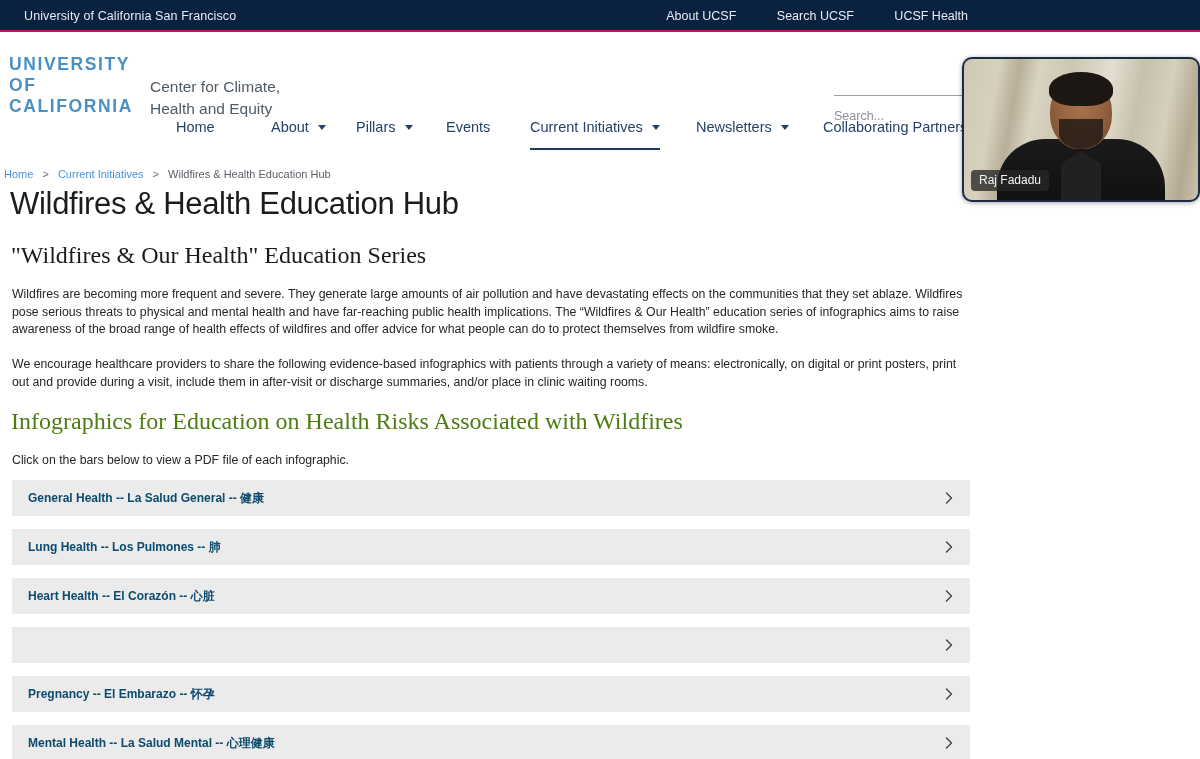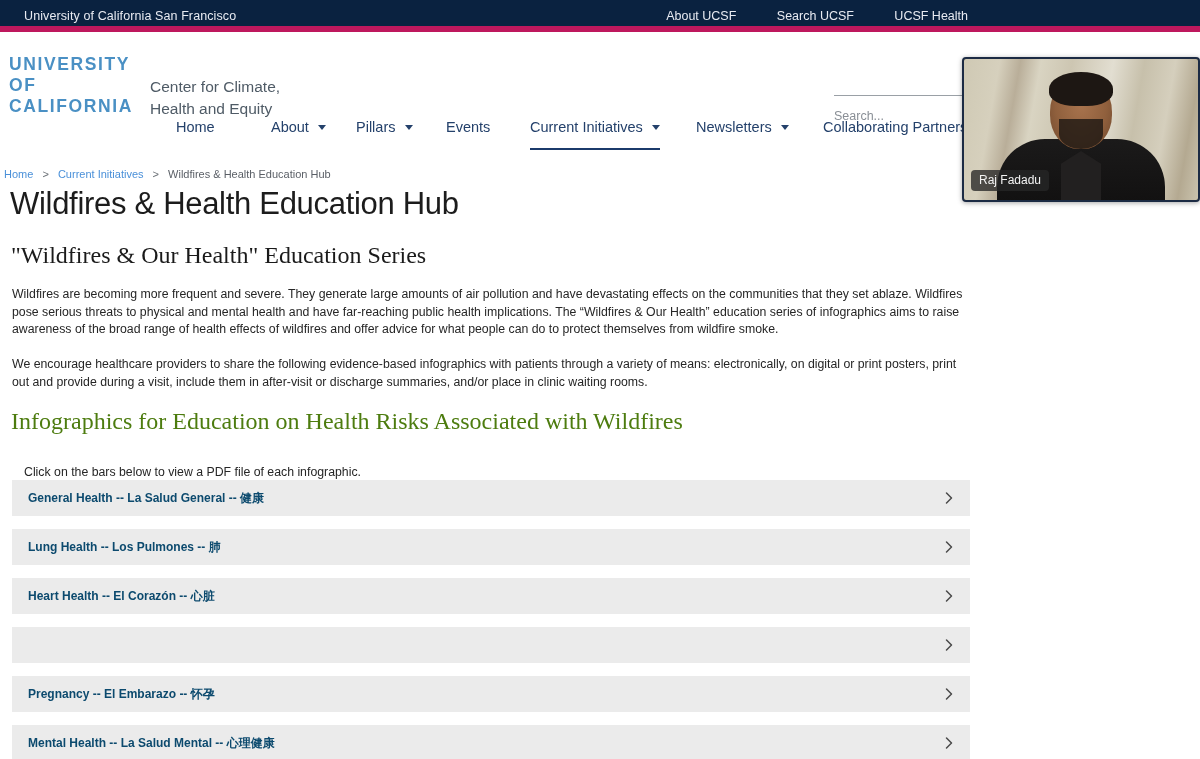--- a/index.html
+++ b/index.html
@@ -10,21 +10,21 @@
     background: #ffffff;
     font-family: "Liberation Sans", sans-serif;
     -webkit-font-smoothing: antialiased;
   }
 
   
   .ucsf-bar {
     position: absolute; top: 0; left: 0;
     width: 1200px; height: 32px;
     background: #0a2240;
-    border-bottom: 6px solid #be185d;
+    border-bottom: 2px solid #be185d;
   }
   .ucsf-bar-inner {
     position: relative; height: 32px;
   }
   .ucsf-brand {
     position: absolute; left: 24px; top: 0;
     line-height: 32px;
     color: #e8ebf2;
     font-size: 12.5px;
     letter-spacing: 0.1px;
@@ -162,21 +162,21 @@
     color: #4d7c0f;
     font-family: "Liberation Serif", serif;
     margin: 0;
     white-space: nowrap;
   }
 
   .instruct {
     position: absolute; left: 12px; top: 303px;
     font-size: 12.3px;
     color: #262626;
-    margin: 12px;
+    margin: 0;
   }
 
   
   .bars { position: absolute; left: 12px; top: 330px; width: 958px; }
   .bar {
     position: relative;
     height: 36px;
     background: #ebebeb;
     margin-bottom: 13px;
     cursor: pointer;
@@ -195,21 +195,21 @@
     right: 13px; top: 10px;
     width: 16px; height: 16px;
   }
 
   
   .video-tile {
     position: absolute;
     left: 962px; top: 57px;
     width: 238px; height: 145px;
     border: 2px solid #1c2b44;
-    border-radius: 4px;
+    border-radius: 10px;
     overflow: hidden;
     background: #2a2520;
     box-shadow: 0 1px 5px rgba(0,0,0,0.35);
     text-align: center;
   }
   .video-bg {
     position: absolute; inset: 0;
     background:
       linear-gradient(100deg, #cfc9b4 0%, #d6d0bd 14%, #b9ae99 22%, #d9d4c2 30%, #cdc6b2 42%,
                       #e2ded1 58%, #c7c0ab 70%, #d5cfbd 82%, #b4a991 92%, #cac3ae 100%);

